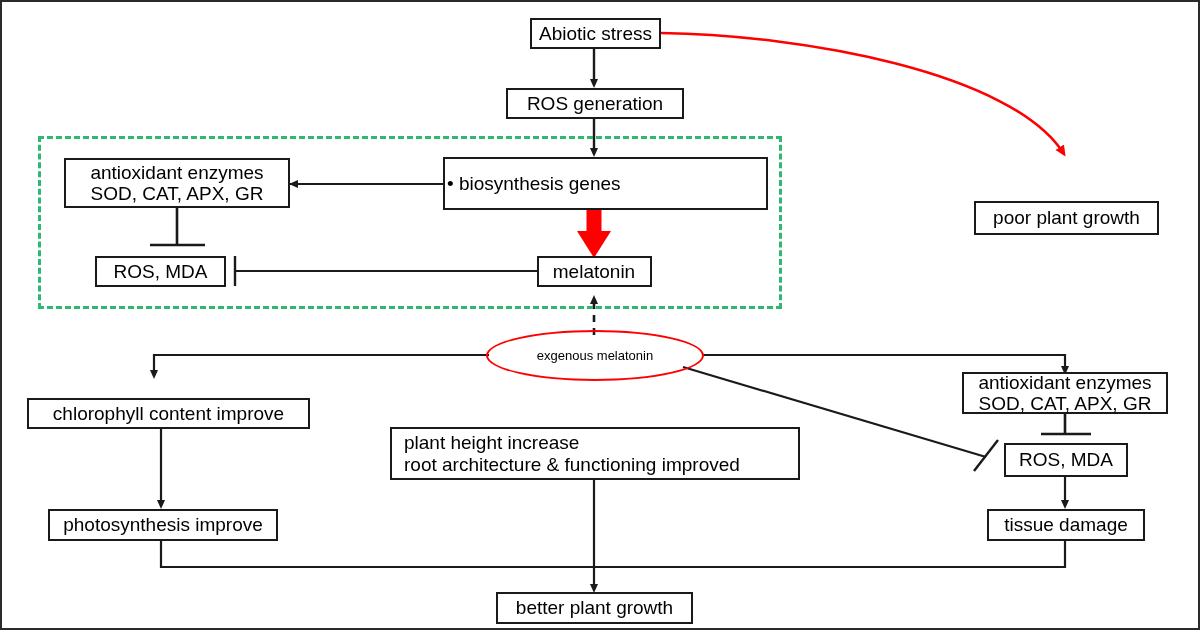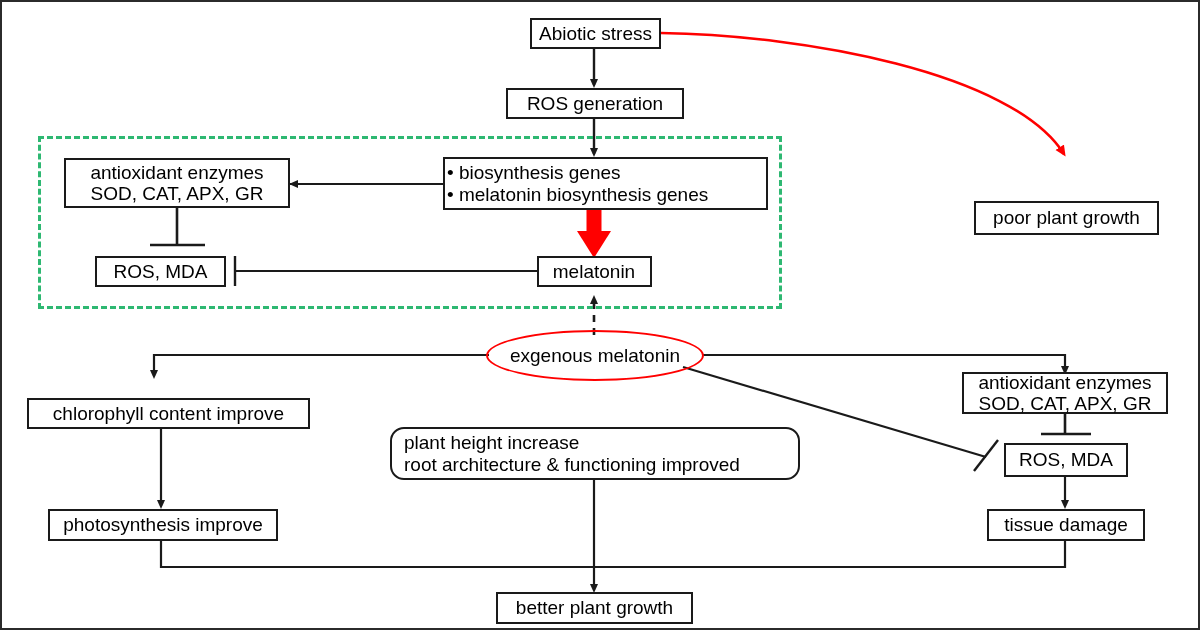--- a/index.html
+++ b/index.html
@@ -5,29 +5,29 @@
   html,body{margin:0;padding:0;background:#fff;}
   body{width:1200px;height:630px;overflow:hidden;
        font-family:"Liberation Sans","DejaVu Sans",sans-serif;}
   #stage{position:relative;width:1200px;height:630px;background:#ffffff;
          border:2px solid #2b2b2b;box-sizing:border-box;}
   svg#canvas{position:absolute;left:0;top:0;width:1200px;height:630px;}
   .node{position:absolute;box-sizing:border-box;background:#ffffff;
         border:2px solid #1a1a1a;display:flex;flex-direction:column;
         align-items:center;justify-content:center;color:#000;
         font-size:19px;line-height:1.12;white-space:nowrap;}
-  .node.left{align-items:flex-start;border-radius:14px;}
+  .node.left{align-items:flex-start;}
   .node .ln{display:block;}
   .node.two{padding:3px 0;}
   .node.one{padding:2px 9px;}
   .bullets{align-items:flex-start;padding:4px 10px;}
   .bullets .ln{padding-left:2px;}
   .ellipse{position:absolute;box-sizing:border-box;border:2.5px solid #ff0000;
            border-radius:50%;background:transparent;display:flex;
-           align-items:center;justify-content:center;font-size:19px;color:#000;}
+           align-items:center;justify-content:center;font-size:13px;color:#000;}
   .dashbox{position:absolute;box-sizing:border-box;
            border:3px dashed #2eb872;background:transparent;}
 </style>
 </head>
 <body>
 
 <div id="stage">
 
   <svg id="canvas" viewBox="0 0 1200 630" xmlns="http://www.w3.org/2000/svg">
     <defs>
@@ -124,21 +124,20 @@
 
   <div class="dashbox" style="left:36px;top:134px;width:744px;height:173px;"></div>
 
   <div class="node two" style="left:62px;top:156px;width:226px;height:50px;">
     <span class="ln">antioxidant enzymes</span>
     <span class="ln">SOD, CAT, APX, GR</span>
   </div>
 
   <div class="node two bullets" style="left:441px;top:155px;width:325px;height:53px;">
     <span class="ln">• biosynthesis genes</span>
-    <span class="ln">• melatonin biosynthesis genes</span>
   </div>
 
   <div class="node one" style="left:93px;top:254px;width:131px;height:31px;">
     <span class="ln">ROS, MDA</span>
   </div>
 
   <div class="node one" style="left:535px;top:254px;width:115px;height:31px;padding-left:8px;">
     <span class="ln">melatonin</span>
   </div>
 

